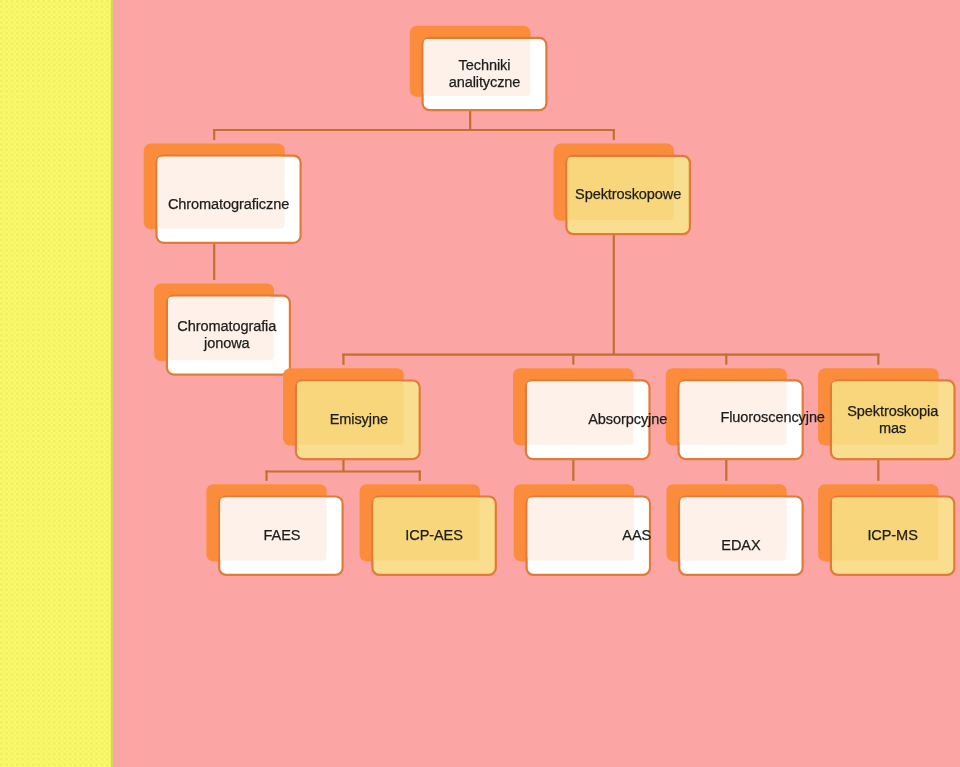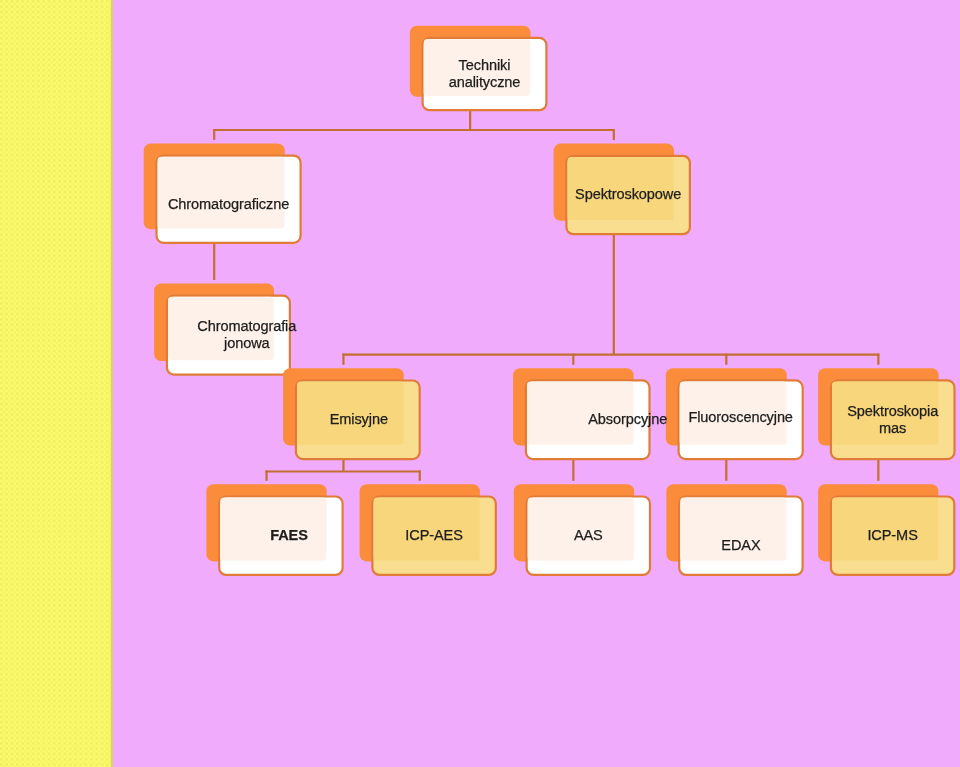--- a/index.html
+++ b/index.html
@@ -1,18 +1,18 @@
 <!DOCTYPE html>
 <html><head>
 <meta charset="utf-8">
 <title>Techniki analityczne</title>
 <style>
   html,body{margin:0;padding:0;}
   body{width:960px;height:767px;background:#ffffff;font-family:"Liberation Sans",sans-serif;overflow:hidden;}
-  #slide{position:relative;width:960px;height:767px;background:#f0abfc;}
+  #slide{position:relative;width:960px;height:767px;background:#fca5a5;}
   #sidebar{position:absolute;left:0;top:0;width:113px;height:767px;}
   #sidebar .tex{position:absolute;inset:0;opacity:1;}
   #chart-svg{position:absolute;left:0;top:0;}
   .nlabel{position:absolute;text-align:center;color:#1d1d1b;font-size:14.55px;letter-spacing:-0.1px;line-height:17.2px;
           display:flex;align-items:center;justify-content:center;pointer-events:none;
           -webkit-font-smoothing:antialiased;}
   .nlabel > div{transform:translateY(-0.2px) translateZ(0);-webkit-text-stroke:0.25px #1d1d1b;}
 </style>
 </head>
 <body>
@@ -126,49 +126,49 @@
   </div>
 
   <div class="nlabel" style="left: 155.4px; top: 154.5px; width: 146.3px; height: 101px;">
     <div>Chromatograficzne</div>
   </div>
 
   <div class="nlabel" style="left: 565.3px; top: 154.7px; width: 125.7px; height: 80.6px;">
     <div>Spektroskopowe</div>
   </div>
 
-  <div class="nlabel" style="left: 165.8px; top: 294.6px; width: 122px; height: 81.1px; padding-left: 20px;">
+  <div class="nlabel" style="left: 165.8px; top: 294.6px; width: 122px; height: 81.1px;">
     <div>Chromatografia<br>jonowa</div>
   </div>
 
   <div class="nlabel" style="left: 294.8px; top: 379.4px; width: 128px; height: 80.8px; border-radius: 30px;">
     <div>Emisyjne</div>
   </div>
 
   <div class="nlabel" style="left: 524.8px; top: 379.3px; width: 125.8px; height: 80.9px; margin-left: 40px;">
     <div>Absorpcyjne</div>
   </div>
 
-  <div class="nlabel" style="left: 677.5px; top: 379.3px; width: 126.3px; height: 76px;">
+  <div class="nlabel" style="left: 677.5px; top: 379.3px; width: 126.3px; height: 76px; padding-left: 32px;">
     <div>Fluoroscencyjne</div>
   </div>
 
   <div class="nlabel" style="left: 829.8px; top: 379.3px; width: 125.8px; height: 80.9px;">
     <div>Spektroskopia<br>mas</div>
   </div>
 
-  <div class="nlabel" style="left: 216px; top: 495.4px; width: 146px; height: 80.6px; font-weight: bold;">
+  <div class="nlabel" style="left: 209px; top: 495.4px; width: 146px; height: 80.6px;">
     <div>FAES</div>
   </div>
 
   <div class="nlabel" style="left: 371.3px; top: 495.4px; width: 125.6px; height: 80.6px;">
     <div>ICP-AES</div>
   </div>
 
-  <div class="nlabel" style="left: 525.5px; top: 495.4px; width: 125.6px; height: 80.6px;">
+  <div class="nlabel" style="left: 525.5px; top: 495.4px; width: 125.6px; height: 80.6px; justify-content: flex-end;">
     <div>AAS</div>
   </div>
 
   <div class="nlabel" style="left: 678.1px; top: 495.4px; width: 125.6px; height: 101px;">
     <div>EDAX</div>
   </div>
 
   <div class="nlabel" style="left: 829.8px; top: 495.4px; width: 125.6px; height: 80.6px;">
     <div>ICP-MS</div>
   </div>

